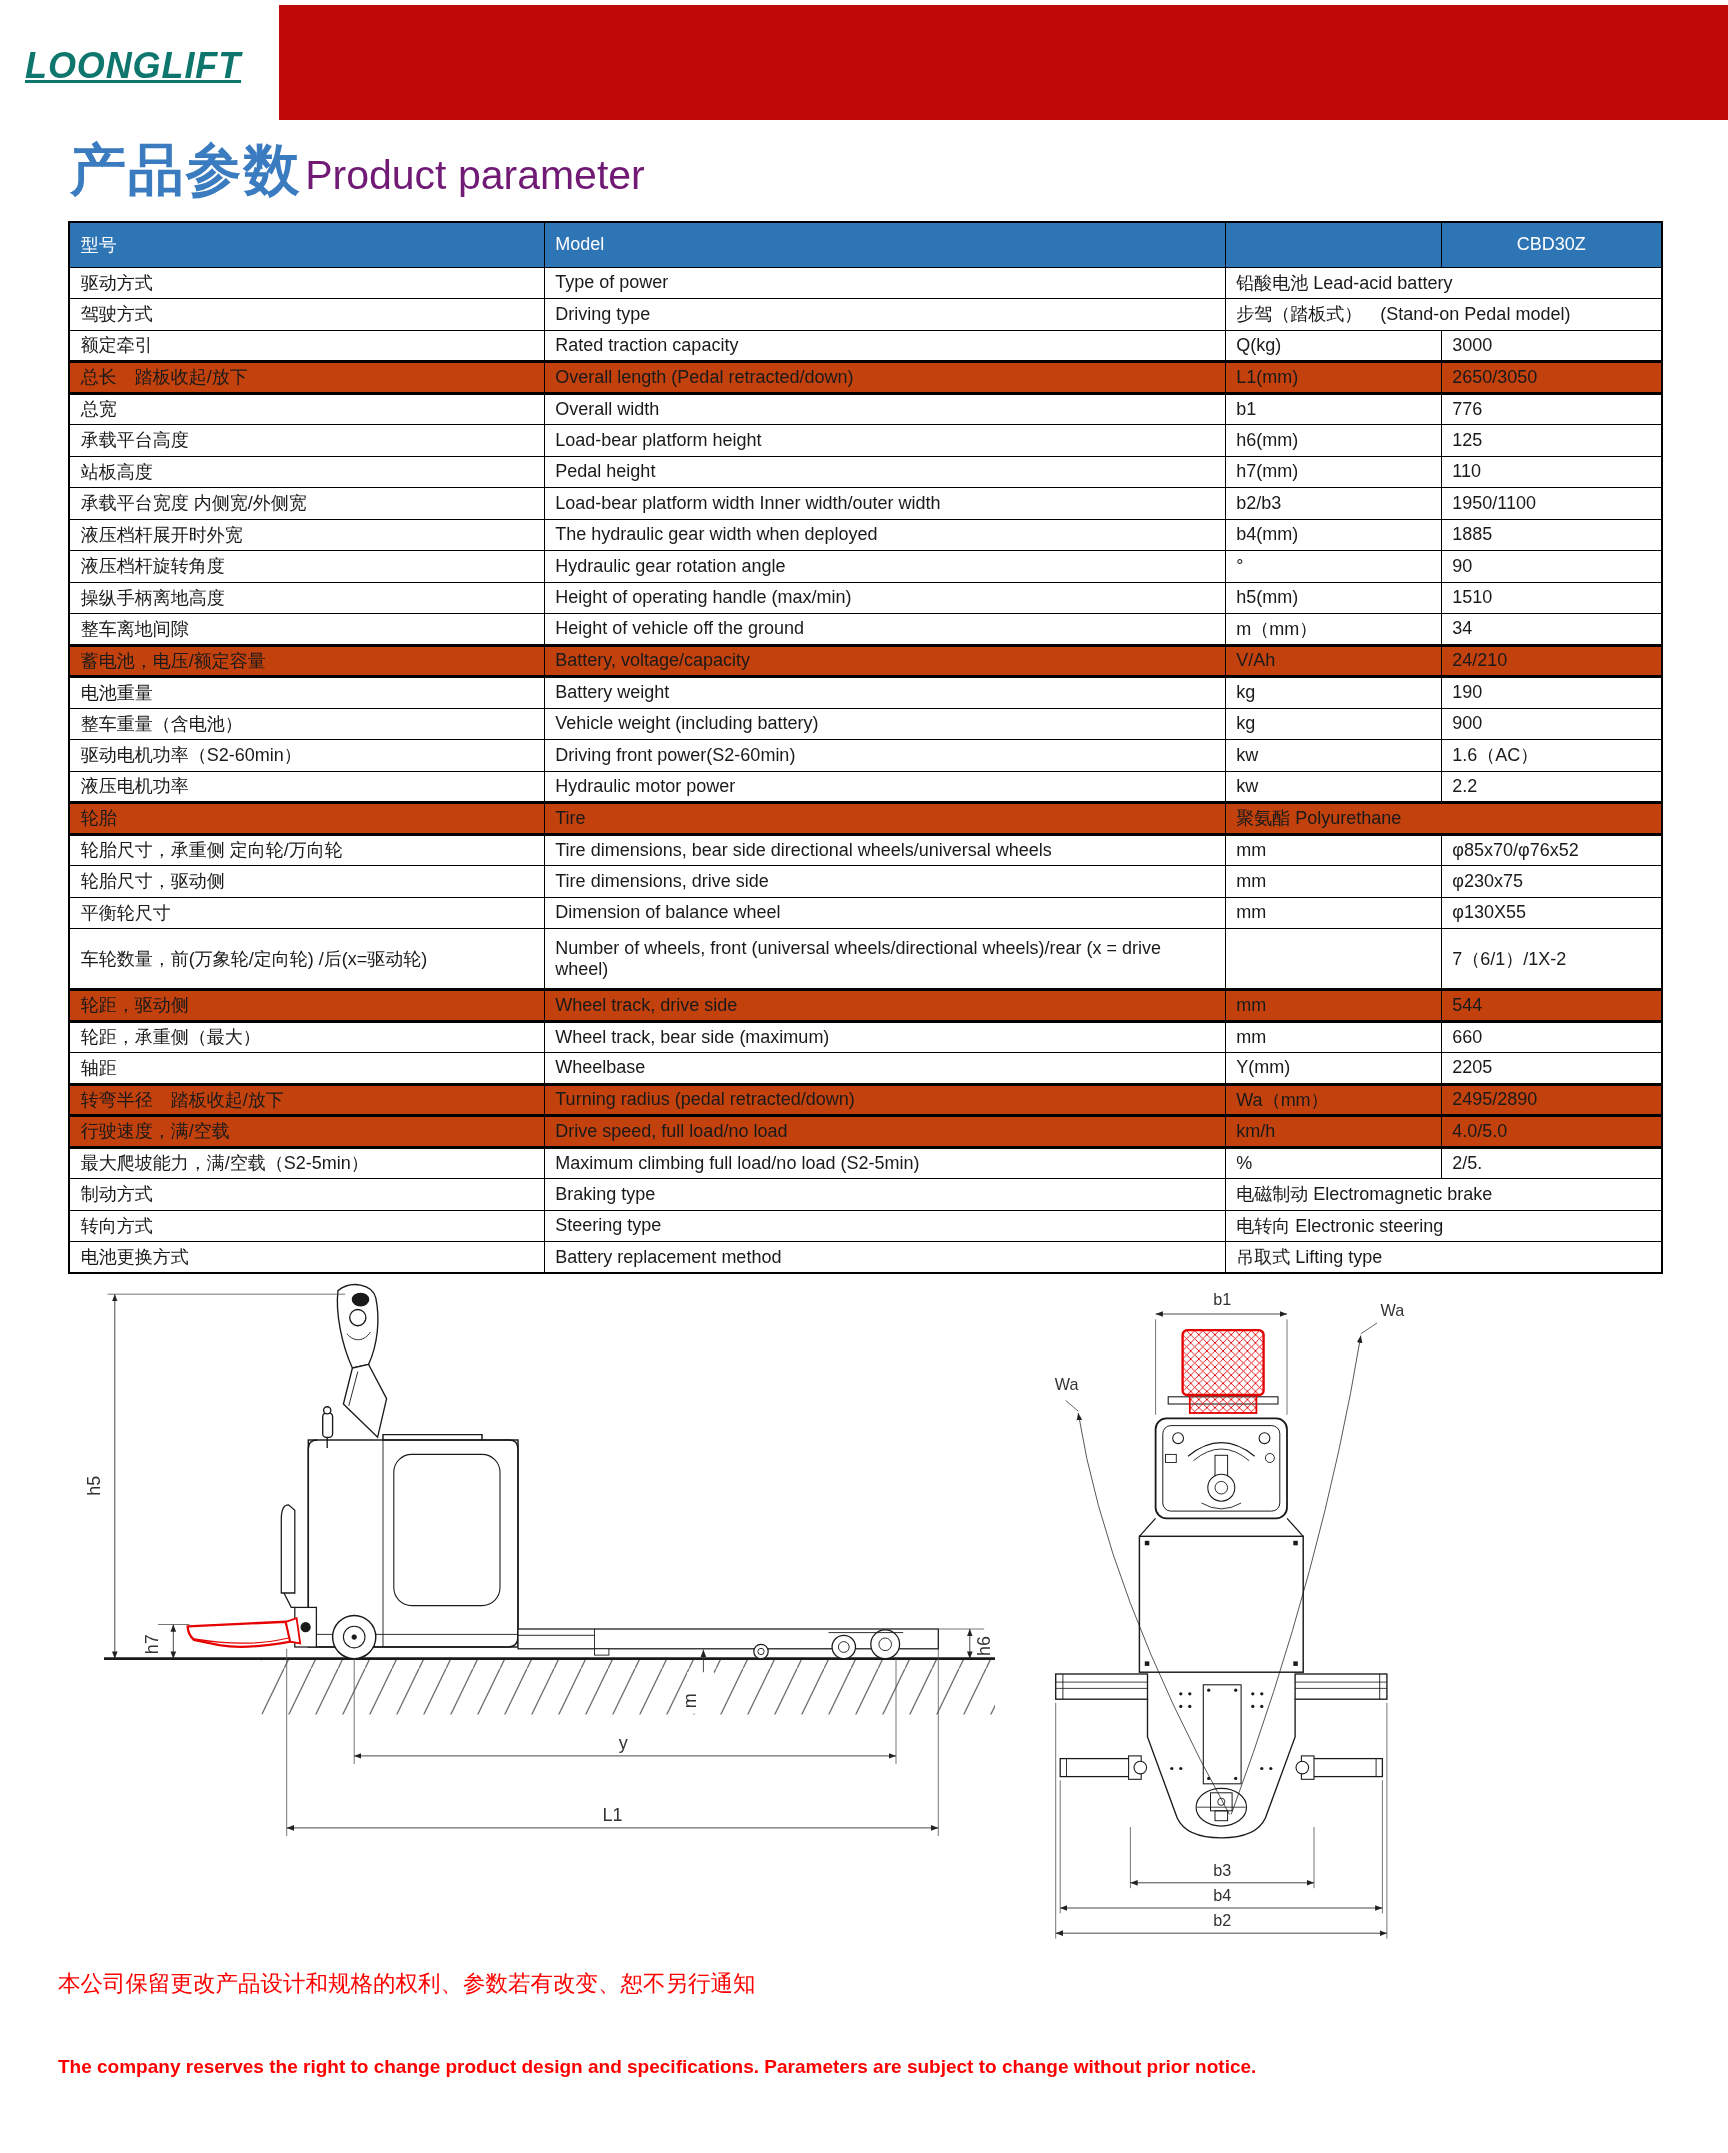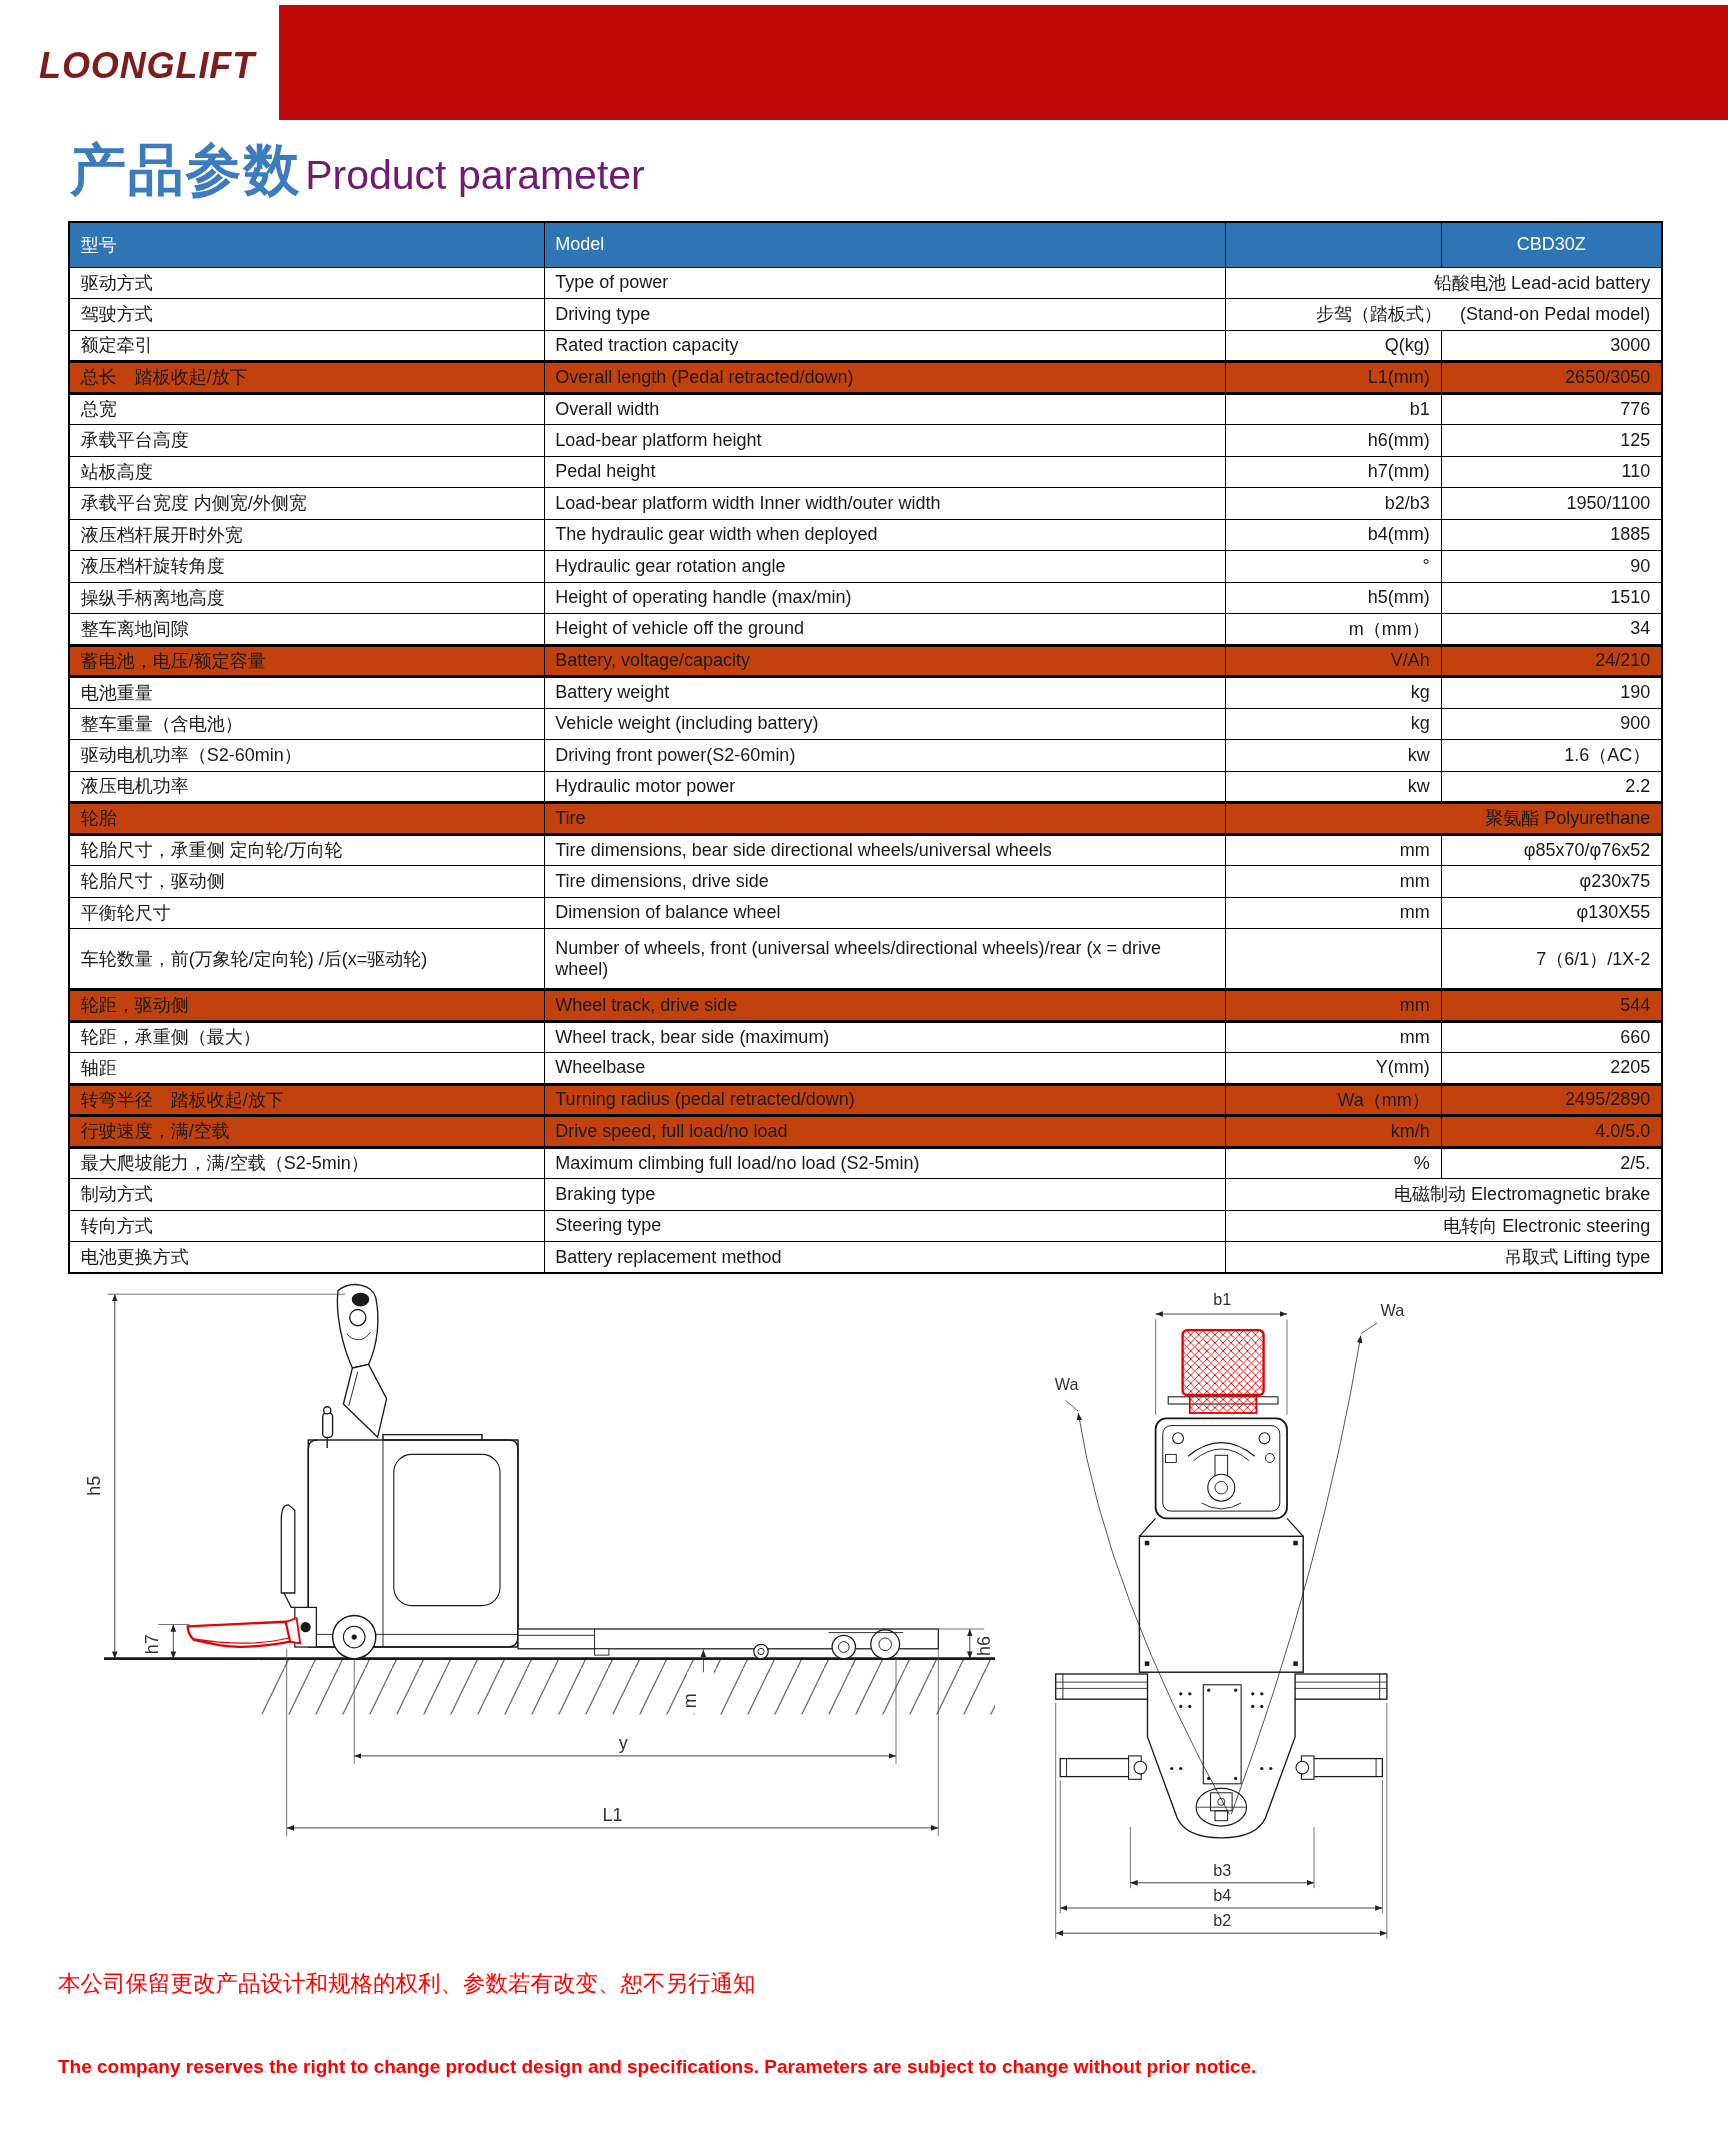--- a/index.html
+++ b/index.html
@@ -5,37 +5,37 @@
   * { margin:0; padding:0; box-sizing:border-box; }
   html,body { background:#ffffff; }
   body {
     width:1728px; height:2154px; position:relative;
     font-family:"Liberation Sans","DejaVu Sans",sans-serif;
     color:#1a1a1a;
   }
   
   .banner { position:absolute; left:279px; top:5.4px; width:1449px; height:115px; background:#C00A0A; }
   .logo {
-    position:absolute; left:39px; top:45px;
+    position:absolute; left:25px; top:45px;
     font-size:36px; font-weight:bold; font-style:italic;
-    color:#7f1d1d; letter-spacing:0.9px; white-space:nowrap;
+    color:#0f766e; letter-spacing:0.9px; white-space:nowrap;text-decoration:underline;
   }
   .title-row { position:absolute; left:70px; top:133px; display:flex; align-items:baseline; }
   .title-zh { font-size:56px; font-weight:bold; color:#3A7CBF; letter-spacing:1.8px; }
   .title-en { font-size:41px; color:#701a75; margin-left:4px; }
   
   .param-table-wrap { position:absolute; left:68px; top:221px; }
   table.param { border-collapse:collapse; table-layout:fixed; width:1593px; font-size:18px; border:2.7px solid #000; }
   table.param th, table.param td { border:1.8px solid #000; height:31.5px; padding:0.9px 10.8px; overflow:hidden; }
   table.param thead th {
     background:#2E75B6; color:#ffffff; font-weight:normal; text-align:left; height:45px;
   }
   table.param thead th.c { text-align:center; }
   td.cell-zh, td.cell-en { text-align:left; }
-  td.c { text-align:right; padding:0.9px 5.4px; }
+  td.c { text-align:left; padding:0.9px 5.4px; }
   tr.gray td { background:#c2410c; border-top:3.2px solid #000; border-bottom:3.2px solid #000; }
   tr.tall td { height:61px; }
   
   .side-svg { position:absolute; left:68px;  top:1278px; }
   .rear-svg { position:absolute; left:1053px; top:1278px; }
   
   .footer-zh { position:absolute; left:58px; top:1968px; font-size:22.5px; color:#FF0000; white-space:nowrap; }
   .footer-en { position:absolute; left:58px; top:2056px; font-size:19px; font-weight:bold; color:#FF0000; white-space:nowrap; }
 </style>
 </head>

